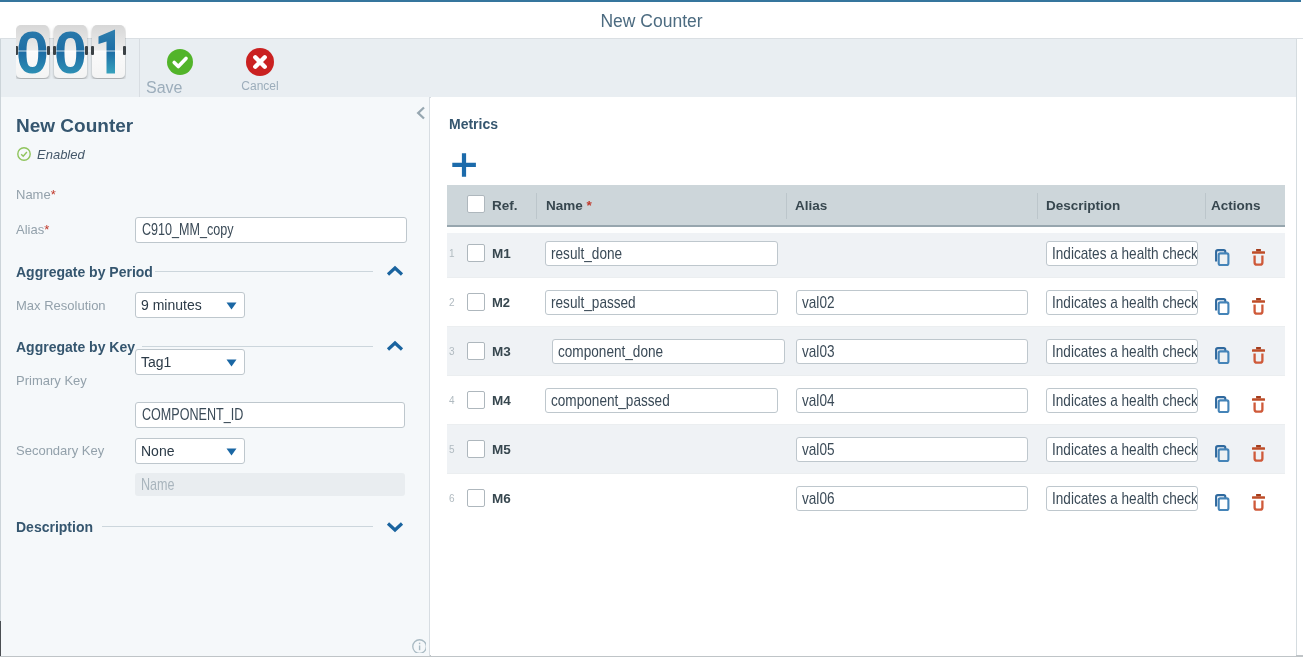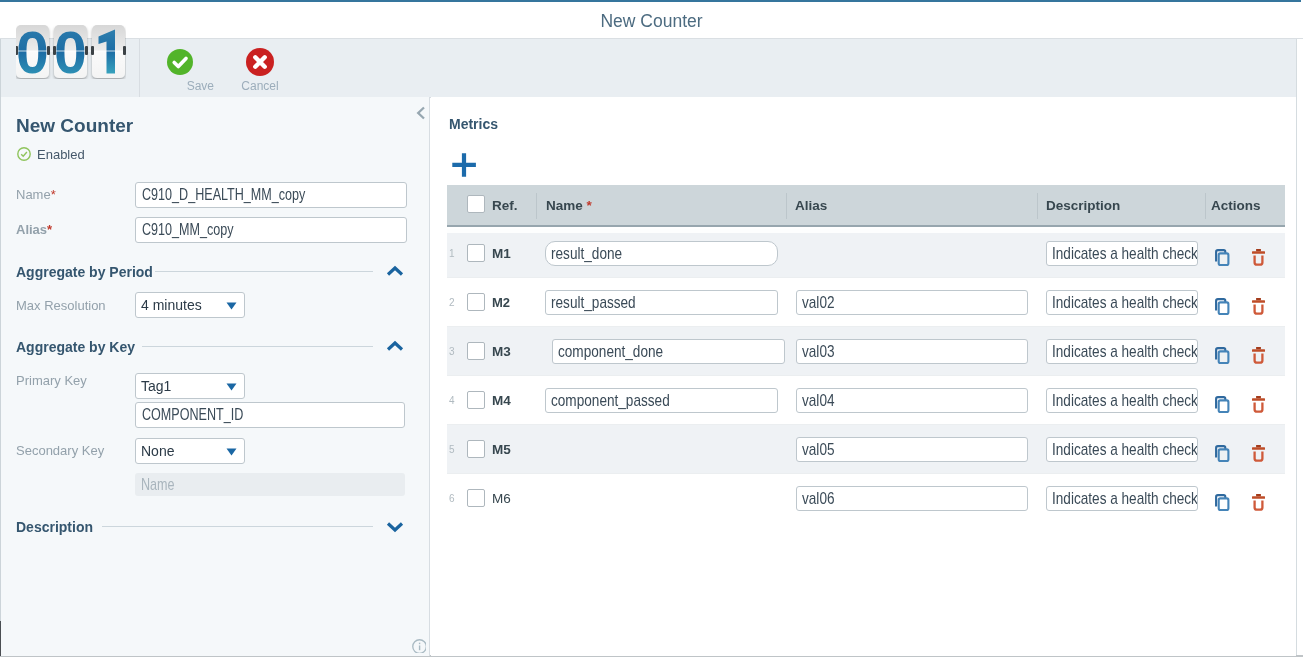--- a/index.html
+++ b/index.html
@@ -64,71 +64,68 @@
           <rect x="107" y="21" width="3" height="9" rx="1"></rect>
       </g>
     </svg>
   </div>
 
   <div class="abs" style="left:167px;top:49px;width:26px;height:26px;border-radius:50%;background:#52b42a;">
     <svg width="26" height="26" viewBox="0 0 26 26">
         <path d="M7.2 13.5 L11.3 17.6 L19 9.4" fill="none" stroke="#fff" stroke-width="3.6" stroke-linecap="round" stroke-linejoin="round"></path>
       </svg>
   </div>
-  <div class="abs" style="left:154px;top:79px;width:60px;text-align:right;font-size:12px;color:#9cadbb;">Save</div>
+  <div class="abs" style="left:146px;top:79px;width:60px;text-align:left;font-size:16px;color:#9cadbb;">Save</div>
   <div class="abs" style="left:246px;top:48px;width:28px;height:28px;border-radius:50%;background:#ca2121;">
     <svg width="28" height="28" viewBox="0 0 28 28">
         <path d="M9.3 9.3 L18.7 18.7 M18.7 9.3 L9.3 18.7" fill="none" stroke="#fff" stroke-width="4.4" stroke-linecap="round"></path>
       </svg>
   </div>
   <div class="abs" style="left:230px;top:79px;width:60px;text-align:center;font-size:12px;color:#9cadbb;">Cancel</div>
 
   <div class="abs" style="left:1px;top:97px;width:429px;height:559px;background:#f5f8fa;border-right:1px solid #d7dde2;"></div>
   <div id="panel" class="abs" style="left:1px;top:97px;width:429px;height:559px;font-size:13px;">
 
     <svg class="abs" style="left:414px;top:9px;" width="11" height="14" viewBox="0 0 11 14">
         <path d="M9 1.5 L3.2 7 L9 12.5" fill="none" stroke="#97a7b1" stroke-width="2.3"></path>
       </svg>
     <div class="abs" style="left:15px;top:18px;font-size:19px;font-weight:bold;color:#35566f;">New Counter</div>
 
     <svg class="abs" style="left:16px;top:50px;" width="14" height="14" viewBox="0 0 14 14">
         <circle cx="7" cy="7" r="6.2" fill="none" stroke="#8fc45c" stroke-width="1.4"></circle>
         <path d="M4.2 7.2 L6.2 9.2 L9.9 5" fill="none" stroke="#8fc45c" stroke-width="1.4"></path>
       </svg>
-    <div class="abs" style="left:36px;top:50px;font-size:13px;color:#45586a;">Enabled</div>
+    <div class="abs" style="left:36px;top:50px;font-size:13px;color:#45586a;font-style:italic;">Enabled</div>
 
     <div class="abs" style="left:15px;top:90px;color:#93a1ab;">Name<span style="color:#c0392b;">*</span></div>
-    <div class="ibox" style="left:134px;top:85px;width:272px;height:26px;">
-        <span class="itxt">C910_D_HEALTH_MM_copy</span>
-      </div>
-    <div class="abs" style="left:15px;top:125px;color:#93a1ab;font-weight:bold;">Alias<span style="color:#c0392b;">*</span></div>
+    <div class="abs" style="left:15px;top:125px;color:#93a1ab;">Alias<span style="color:#c0392b;">*</span></div>
     <div class="ibox" style="left:134px;top:120px;width:272px;height:26px;">
         <span class="itxt">C910_MM_copy</span>
       </div>
 
     <div class="abs" style="left:15px;top:167px;font-size:14px;font-weight:bold;color:#35566f;text-align:center;">Aggregate by Period</div>
     <div class="abs" style="left:154px;top:174px;width:218px;height:1px;background:#ccd6dc;"></div>
     <svg class="abs" style="left:385px;top:168px;" width="18" height="12" viewBox="0 0 18 12">
         <path d="M2 9.5 L9 3 L16 9.5" fill="none" stroke="#1a649f" stroke-width="3.2"></path>
       </svg>
     <div class="abs" style="left:15px;top:201px;color:#93a1ab;">Max Resolution</div>
     <div class="abs" style="left:134px;top:195px;width:110px;height:26px;border:1px solid #bec7cd;border-radius:3px;background:#fff;">
-      <div class="abs" style="left:5px;top:0;width:100px;height:25px;line-height:25px;font-size:14px;color:#2b3a47;">4 minutes</div>
+      <div class="abs" style="left:5px;top:0;width:100px;height:25px;line-height:25px;font-size:14px;color:#2b3a47;">9 minutes</div>
       <svg class="abs" style="left:90px;top:9px;" width="11" height="8" viewBox="0 0 11 8">
           <path d="M0.5 0.5 L10.5 0.5 L5.5 7.5 Z" fill="#1a67a4"></path>
         </svg>
     </div>
 
     <div class="abs" style="left:15px;top:242px;font-size:14px;font-weight:bold;color:#35566f;">Aggregate by Key</div>
     <div class="abs" style="left:141px;top:249px;width:231px;height:1px;background:#ccd6dc;"></div>
     <svg class="abs" style="left:385px;top:243px;" width="18" height="12" viewBox="0 0 18 12">
         <path d="M2 9.5 L9 3 L16 9.5" fill="none" stroke="#1a649f" stroke-width="3.2"></path>
       </svg>
     <div class="abs" style="left:15px;top:276px;color:#93a1ab;">Primary Key</div>
-    <div class="abs" style="left:134px;top:276px;width:110px;height:26px;border:1px solid #bec7cd;border-radius:3px;background:#fff;">
+    <div class="abs" style="left:134px;top:252px;width:110px;height:26px;border:1px solid #bec7cd;border-radius:3px;background:#fff;">
       <div class="abs" style="left:5px;top:0;width:100px;height:25px;line-height:25px;font-size:14px;color:#2b3a47;">Tag1</div>
       <svg class="abs" style="left:90px;top:9px;" width="11" height="8" viewBox="0 0 11 8">
           <path d="M0.5 0.5 L10.5 0.5 L5.5 7.5 Z" fill="#1a67a4"></path>
         </svg>
     </div>
     <div class="ibox" style="left:134px;top:305px;width:270px;height:26px;">
         <span class="itxt">COMPONENT_ID</span>
       </div>
     <div class="abs" style="left:15px;top:346px;color:#93a1ab;">Secondary Key</div>
     <div class="abs" style="left:134px;top:341px;width:110px;height:26px;border:1px solid #bec7cd;border-radius:3px;background:#fff;">
@@ -171,21 +168,21 @@
       <div class="abs" style="left:599px;top:13px;font-size:13.5px;font-weight:bold;color:#37474f;">Description</div>
       <div class="abs" style="left:758px;top:8px;width:1px;height:26px;background:#bcc6cb;"></div>
       <div class="abs" style="left:764px;top:13px;font-size:13.5px;font-weight:bold;color:#37474f;">Actions</div>
     </div>
     <div id="rows" class="abs" style="left:16px;top:132px;width:838px;">
       <div class="abs" style="left:0;top:0;width:838px;height:4px;background:#fdfefe;z-index:5;"></div>
       <div class="abs" style="left:0;top:0px;width:838px;height:49px;background:#eff2f5;border-bottom:1px solid #ebeef0;">
         <div class="abs" style="left:2px;top:19px;width:10px;font-size:10px;color:#b0bac0;">1</div>
         <div class="abs" style="left:20px;top:15px;width:18px;height:18px;background:#fff;border:1px solid #aeb7bd;border-radius:2px;"></div>
         <div class="abs" style="left:45px;top:17px;font-size:13.5px;font-weight:bold;color:#37474f;">M1</div>
-        <div class="ibox" style="left:98px;top:12px;width:233px;height:25px;border-radius:10px;">
+        <div class="ibox" style="left:98px;top:12px;width:233px;height:25px;">
             <span class="itxt" style="left:5px; transform:translateY(-49%) scaleX(0.8);">result_done</span>
           </div>
         <div class="ibox" style="left:599px;top:12px;width:152px;height:25px;">
             <span class="itxt" style="left:5px; transform:translateY(-49%) scaleX(0.8);">Indicates a health check status</span>
           </div>
         <svg class="abs" style="left:768px;top:20px;" width="15" height="17" viewBox="0 0 15 17">
             <path d="M1.1 12.4 L1.1 2.9 Q1.1 1.1 2.9 1.1 L8.7 1.1 Q10.3 1.1 10.3 2.7 L10.3 4" fill="none" stroke="#2f699e" stroke-width="2.1"></path>
             <rect x="3.7" y="4.4" width="9.7" height="11.7" rx="1.5" fill="#eef1f3" stroke="#4584b8" stroke-width="2.1"></rect>
           </svg>
         <svg class="abs" style="left:805px;top:20px;" width="13" height="17" viewBox="0 0 13 17">
@@ -279,21 +276,21 @@
           </svg>
         <svg class="abs" style="left:805px;top:20px;" width="13" height="17" viewBox="0 0 13 17">
             <rect x="4.1" y="0" width="4.8" height="2.4" fill="#a33c1c"></rect>
             <rect x="0" y="2.2" width="13" height="2.6" rx="0.5" fill="#bf4d28"></rect>
             <path d="M2.6 6.4 L2.6 13.4 Q2.6 15.7 4.9 15.7 L8.1 15.7 Q10.4 15.7 10.4 13.4 L10.4 6.4" fill="none" stroke="#cf5a3a" stroke-width="2.3"></path>
           </svg>
       </div>
       <div class="abs" style="left:0;top:245px;width:838px;height:49px;background:#ffffff;">
         <div class="abs" style="left:2px;top:19px;width:10px;font-size:10px;color:#b0bac0;">6</div>
         <div class="abs" style="left:20px;top:15px;width:18px;height:18px;background:#fff;border:1px solid #aeb7bd;border-radius:2px;"></div>
-        <div class="abs" style="left:45px;top:17px;font-size:13.5px;font-weight:normal;color:#37474f;">M6</div>
+        <div class="abs" style="left:45px;top:17px;font-size:13.5px;font-weight:bold;color:#37474f;">M6</div>
         <div class="ibox" style="left:349px;top:12px;width:232px;height:25px;">
             <span class="itxt" style="left:5px; transform:translateY(-49%) scaleX(0.8);">val06</span>
           </div>
         <div class="ibox" style="left:599px;top:12px;width:152px;height:25px;">
             <span class="itxt" style="left:5px; transform:translateY(-49%) scaleX(0.8);">Indicates a health check status</span>
           </div>
         <svg class="abs" style="left:768px;top:20px;" width="15" height="17" viewBox="0 0 15 17">
             <path d="M1.1 12.4 L1.1 2.9 Q1.1 1.1 2.9 1.1 L8.7 1.1 Q10.3 1.1 10.3 2.7 L10.3 4" fill="none" stroke="#2f699e" stroke-width="2.1"></path>
             <rect x="3.7" y="4.4" width="9.7" height="11.7" rx="1.5" fill="#ffffff" stroke="#4584b8" stroke-width="2.1"></rect>
           </svg>

